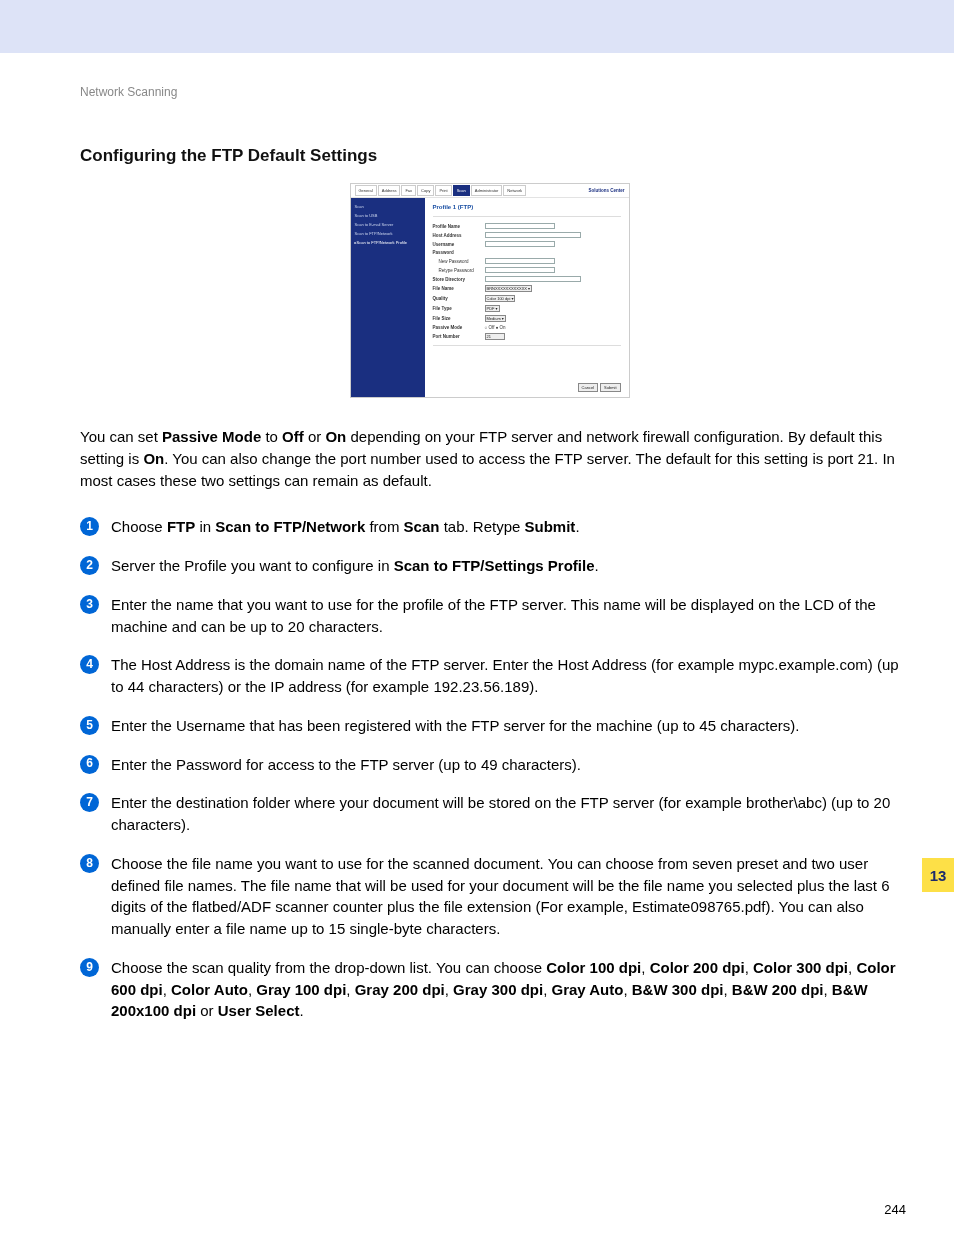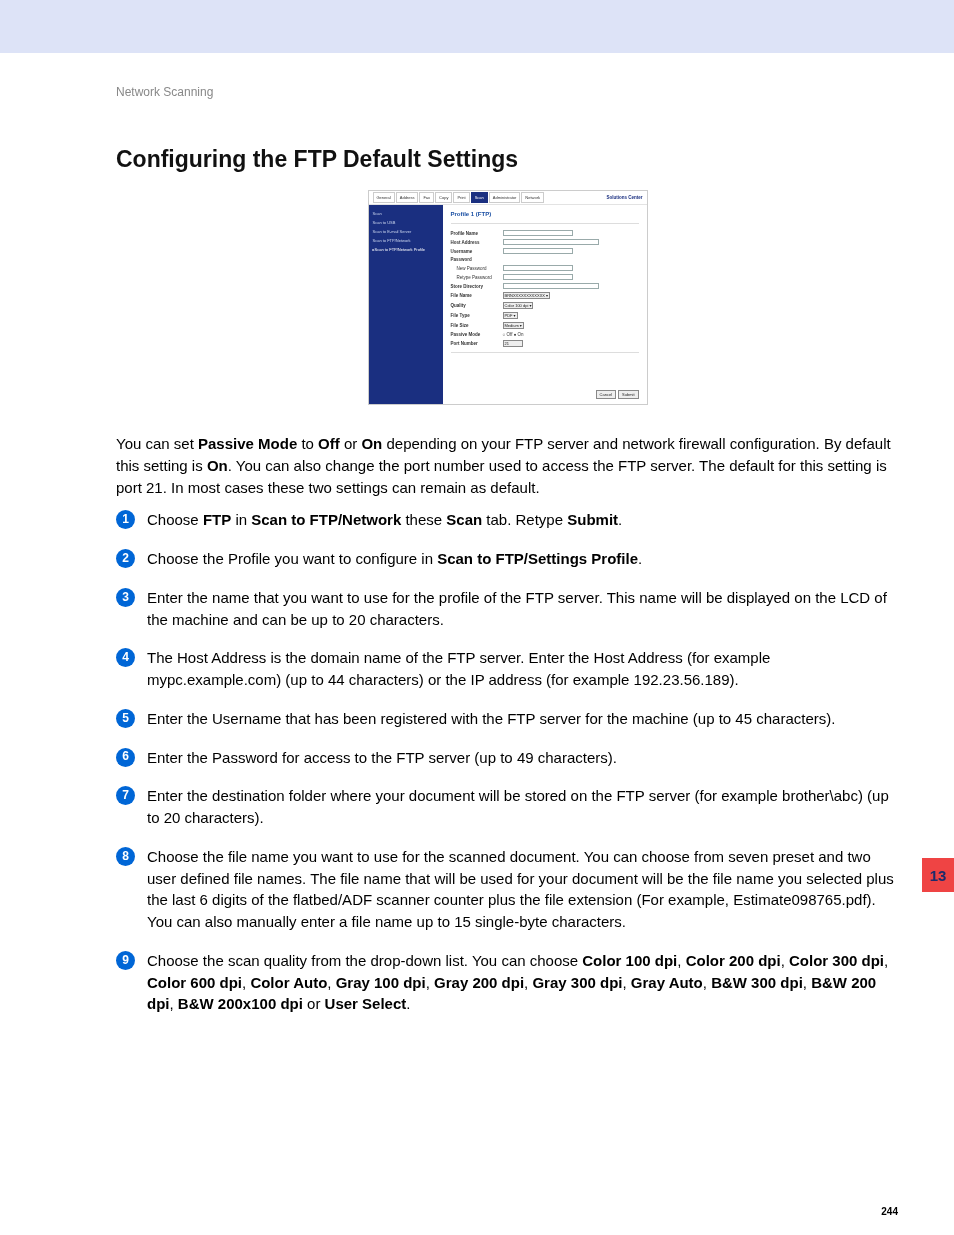--- a/index.html
+++ b/index.html
@@ -1,20 +1,20 @@
 <!DOCTYPE html>
 <html><head>
 <meta charset="utf-8">
 <style>
   * { box-sizing: border-box; margin: 0; padding: 0; }
   html, body { width: 954px; height: 1235px; font-family: Arial, Helvetica, sans-serif; background: #fff; }
   .topbar { width: 100%; height: 55px; background: #dde3f7; border-bottom: 2px solid #fff; }
-  .page { padding: 30px 55px 0 116px; position: relative; }
+  .page { padding: 30px 55px 0 80px; position: relative; }
   .breadcrumb { font-size: 12px; color: #888; margin-bottom: 47px; }
-  .heading { font-size: 23px; font-weight: bold; color: #111; margin-bottom: 17px; }
+  .heading { font-size: 17px; font-weight: bold; color: #111; margin-bottom: 17px; }
   .screenshot {
     width: 280px; height: 215px; margin: 0 auto 28px auto; border: 1px solid #ccc;
     background: #fff; display: flex; flex-direction: column; font-size: 4px; color: #222;
   }
   .ss-hdr { height: 14px; border-bottom: 1px solid #e3e3e3; display: flex; align-items: center; padding: 0 4px; justify-content: space-between; }
   .ss-tabs { display: flex; gap: 1px; }
   .ss-tab { padding: 2px 3px; border: 1px solid #ccc; background: #fff; font-size: 4px; color: #333; }
   .ss-tab.active { background: #1a2f80; color: #fff; border-color: #1a2f80; }
   .ss-logo { color: #1a2f80; font-weight: bold; font-size: 4.5px; }
   .ss-body { flex: 1; display: flex; }
@@ -26,35 +26,35 @@
   .ss-hr { height: 1px; background: #ddd; margin: 3px 0 6px 0; }
   .ss-row { display: flex; align-items: center; margin-bottom: 3px; }
   .ss-lbl { width: 52px; font-size: 4.5px; font-weight: bold; color: #333; }
   .ss-lbl.indent { padding-left: 6px; font-weight: normal; }
   .ss-inp { flex: 0 0 auto; width: 70px; height: 6px; border: 1px solid #9aa; background: #fff; }
   .ss-inp.wide { width: 96px; }
   .ss-sel { height: 7px; border: 1px solid #888; background: #eee; font-size: 4px; padding: 0 1px; display: inline-flex; align-items: center; }
   .ss-radio { font-size: 4.5px; color: #333; }
   .ss-btns { position: absolute; right: 8px; bottom: 5px; display: flex; gap: 2px; }
   .ss-btn { font-size: 4px; border: 1px solid #888; background: #eee; padding: 1px 3px; }
-  .intro { font-size: 15px; line-height: 1.45; color: #000; margin-bottom: 11px; }
+  .intro { font-size: 15px; line-height: 1.45; color: #000; margin-bottom: 25px; }
   .steps { list-style: none; }
   .step { display: flex; gap: 12px; margin-bottom: 17px; font-size: 15px; line-height: 1.45; color: #000; }
   .bullet {
     flex: 0 0 19px; width: 19px; height: 19px; border-radius: 50%;
     background: #0066d6; color: #fff; font-size: 12px; font-weight: bold;
     display: flex; align-items: center; justify-content: center; margin-top: 1px;
   }
   .step-body { flex: 1; }
   .sidetab {
     position: absolute; right: 0; top: 858px; width: 32px; height: 34px;
-    background: #ef4444; color: #1d2b6b; font-weight: bold; font-size: 15px;
+    background: #fde047; color: #1d2b6b; font-weight: bold; font-size: 15px;
     display: flex; align-items: center; justify-content: center;
   }
-  .footer-pagenum { position: absolute; bottom: 18px; right: 56px; font-size: 10px; font-weight: bold; }
+  .footer-pagenum { position: absolute; bottom: 18px; right: 48px; font-size: 13px; font-weight: normal; }
   b { font-weight: bold; }
 </style>
 </head>
 <body>
 
 <div class="topbar"></div>
 
 <div class="page">
 
   <div class="breadcrumb">Network Scanning</div>
@@ -147,27 +147,27 @@
   </div>
 
   <p class="intro">
     <span>You can set </span><b>Passive Mode</b><span> to </span><b>Off</b><span> or </span><b>On</b><span> depending on your FTP server and network firewall configuration. By default this setting is </span><b>On</b><span>. You can also change the port number used to access the FTP server. The default for this setting is port 21. In most cases these two settings can remain as default.</span>
   </p>
 
   <ol class="steps">
     <li class="step">
       <span class="bullet">1</span>
       <span class="step-body">
-        <span>Choose </span><b>FTP</b><span> in </span><b>Scan to FTP/Network</b><span> these </span><b>Scan</b><span> tab. Retype </span><b>Submit</b><span>.</span>
+        <span>Choose </span><b>FTP</b><span> in </span><b>Scan to FTP/Network</b><span> from </span><b>Scan</b><span> tab. Retype </span><b>Submit</b><span>.</span>
       </span>
     </li>
     <li class="step">
       <span class="bullet">2</span>
       <span class="step-body">
-        <span>Choose the Profile you want to configure in </span><b>Scan to FTP/Settings Profile</b><span>.</span>
+        <span>Server the Profile you want to configure in </span><b>Scan to FTP/Settings Profile</b><span>.</span>
       </span>
     </li>
     <li class="step">
       <span class="bullet">3</span>
       <span class="step-body">Enter the name that you want to use for the profile of the FTP server. This name will be displayed on the LCD of the machine and can be up to 20 characters.</span>
     </li>
     <li class="step">
       <span class="bullet">4</span>
       <span class="step-body">The Host Address is the domain name of the FTP server. Enter the Host Address (for example mypc.example.com) (up to 44 characters) or the IP address (for example 192.23.56.189).</span>
     </li>

